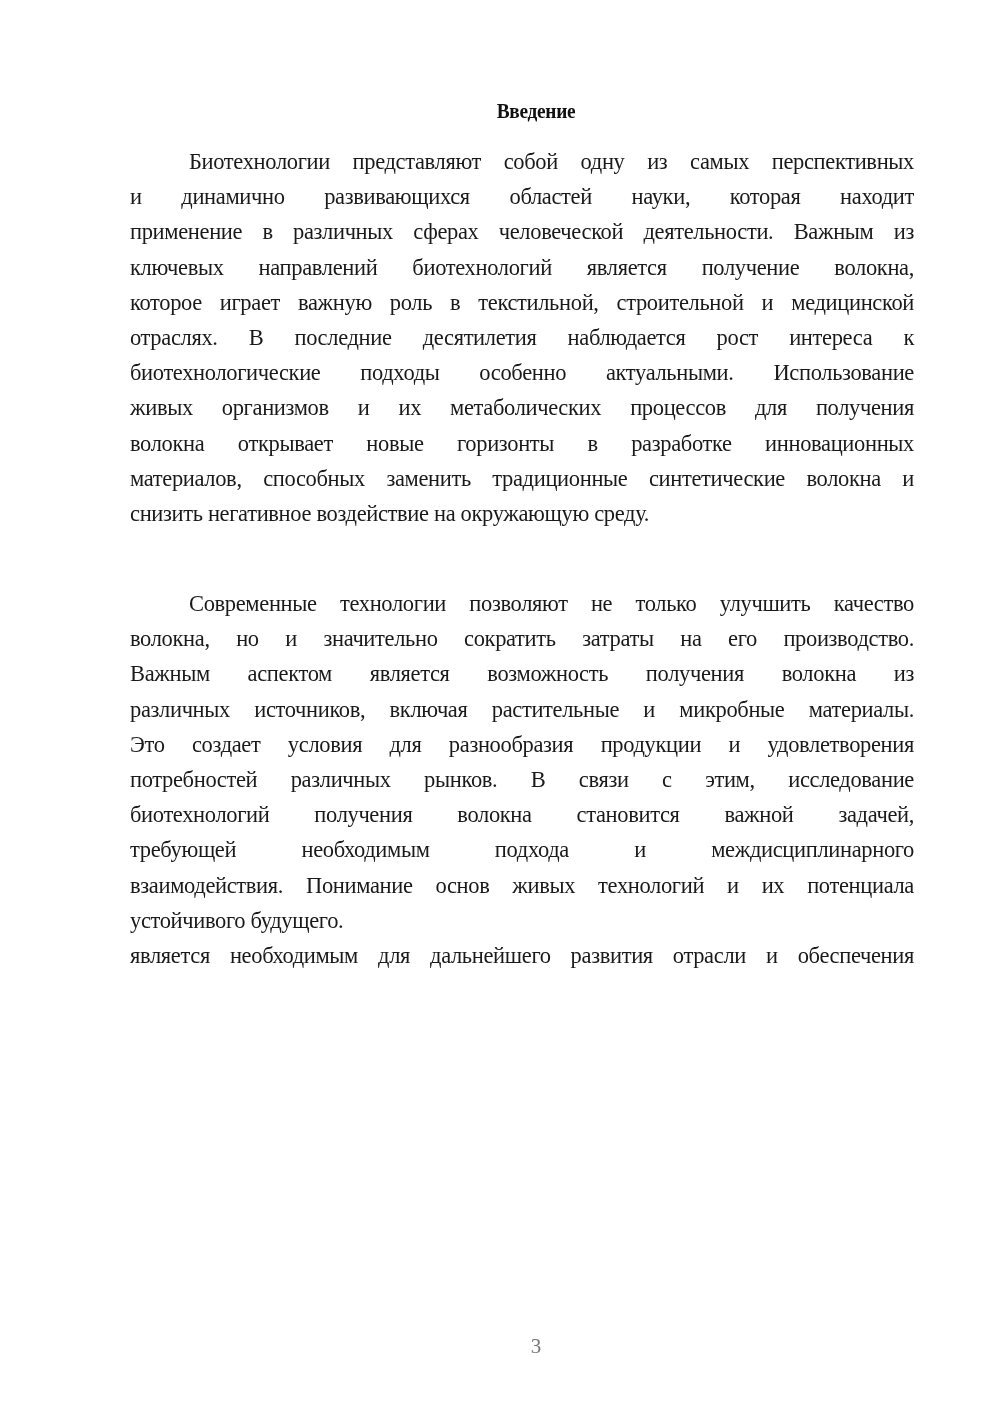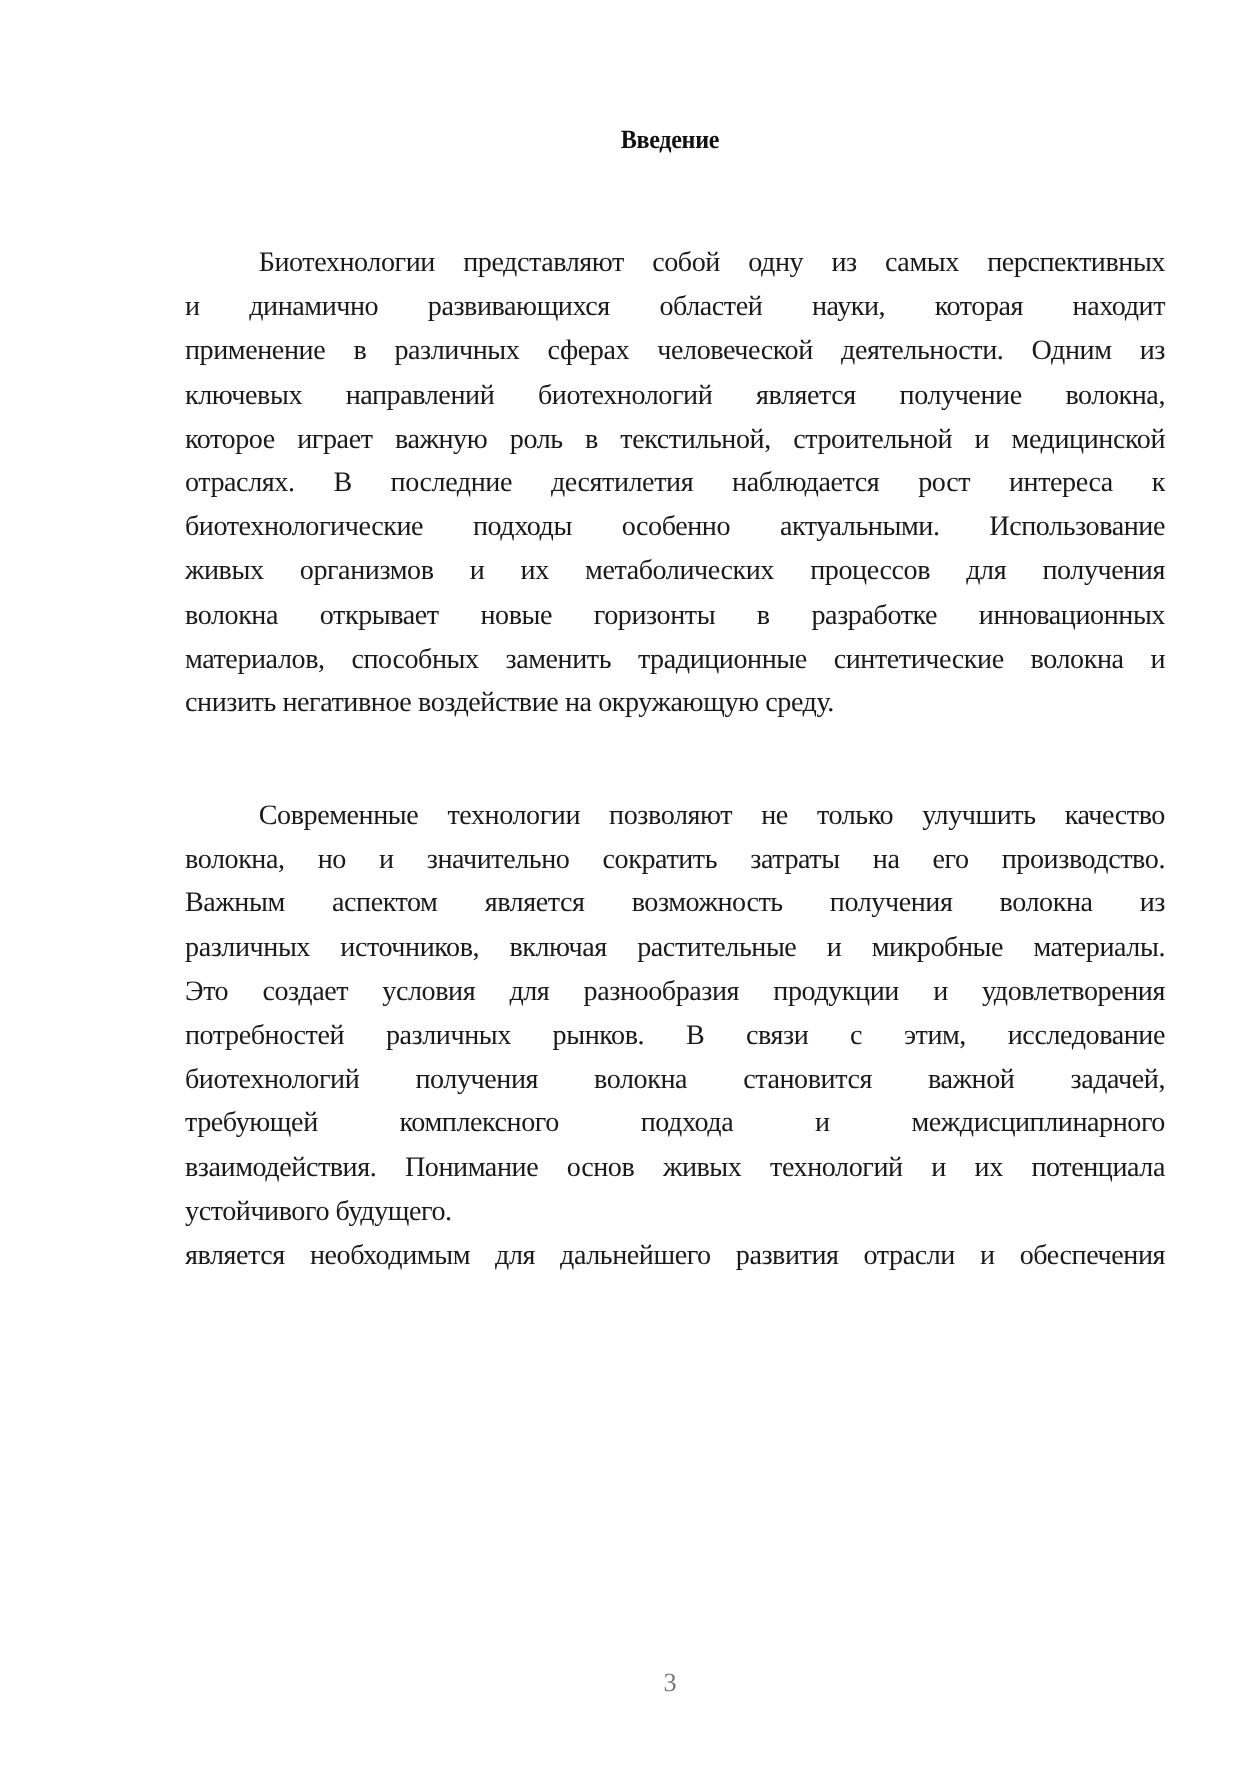--- a/index.html
+++ b/index.html
@@ -32,23 +32,22 @@
       font-weight: bold;
       font-size: 21px;
       line-height: 30px;
       letter-spacing: -0.3px;
       transform: scaleX(0.92);
       transform-origin: center;
       color: #111;
     }
     .para {
       position: absolute;
-      left: 148px;
+      left: 130px;
       width: 784px;
-      margin-top: 48px;
     }
     .line {
       height: 35.2px;
       line-height: 35.2px;
       font-size: 22.5px;
       white-space: nowrap;
       text-align: justify;
       text-align-last: justify;
       letter-spacing: -0.35px;
       word-spacing: 0px;
@@ -74,39 +73,39 @@
 </head>
 <body>
 
 <div class="page">
 
   <div class="title">Введение</div>
 
   <div class="para" id="para-0" style="top:144px;">
       <div class="line first">Биотехнологии представляют собой одну из самых перспективных</div>
       <div class="line">и динамично развивающихся областей науки, которая находит</div>
-      <div class="line">применение в различных сферах человеческой деятельности. Одним из</div>
+      <div class="line">применение в различных сферах человеческой деятельности. Важным из</div>
       <div class="line">ключевых направлений биотехнологий является получение волокна,</div>
       <div class="line">которое играет важную роль в текстильной, строительной и медицинской</div>
       <div class="line">отраслях. В последние десятилетия наблюдается рост интереса к</div>
       <div class="line">биотехнологические подходы особенно актуальными. Использование</div>
       <div class="line">живых организмов и их метаболических процессов для получения</div>
       <div class="line">волокна открывает новые горизонты в разработке инновационных</div>
       <div class="line">материалов, способных заменить традиционные синтетические волокна и</div>
       <div class="line last">снизить негативное воздействие на окружающую среду.</div>
     </div>
   <div class="para" id="para-1" style="top:586px;">
       <div class="line first">Современные технологии позволяют не только улучшить качество</div>
       <div class="line">волокна, но и значительно сократить затраты на его производство.</div>
       <div class="line">Важным аспектом является возможность получения волокна из</div>
       <div class="line">различных источников, включая растительные и микробные материалы.</div>
       <div class="line">Это создает условия для разнообразия продукции и удовлетворения</div>
       <div class="line">потребностей различных рынков. В связи с этим, исследование</div>
       <div class="line">биотехнологий получения волокна становится важной задачей,</div>
-      <div class="line">требующей комплексного подхода и междисциплинарного</div>
+      <div class="line">требующей необходимым подхода и междисциплинарного</div>
       <div class="line">взаимодействия. Понимание основ живых технологий и их потенциала</div>
       <div class="line last">устойчивого будущего.</div>
       <div class="line">является необходимым для дальнейшего развития отрасли и обеспечения</div>
     </div>
 
   <div class="page-number">3</div>
 
 </div>
 
 </body></html>

